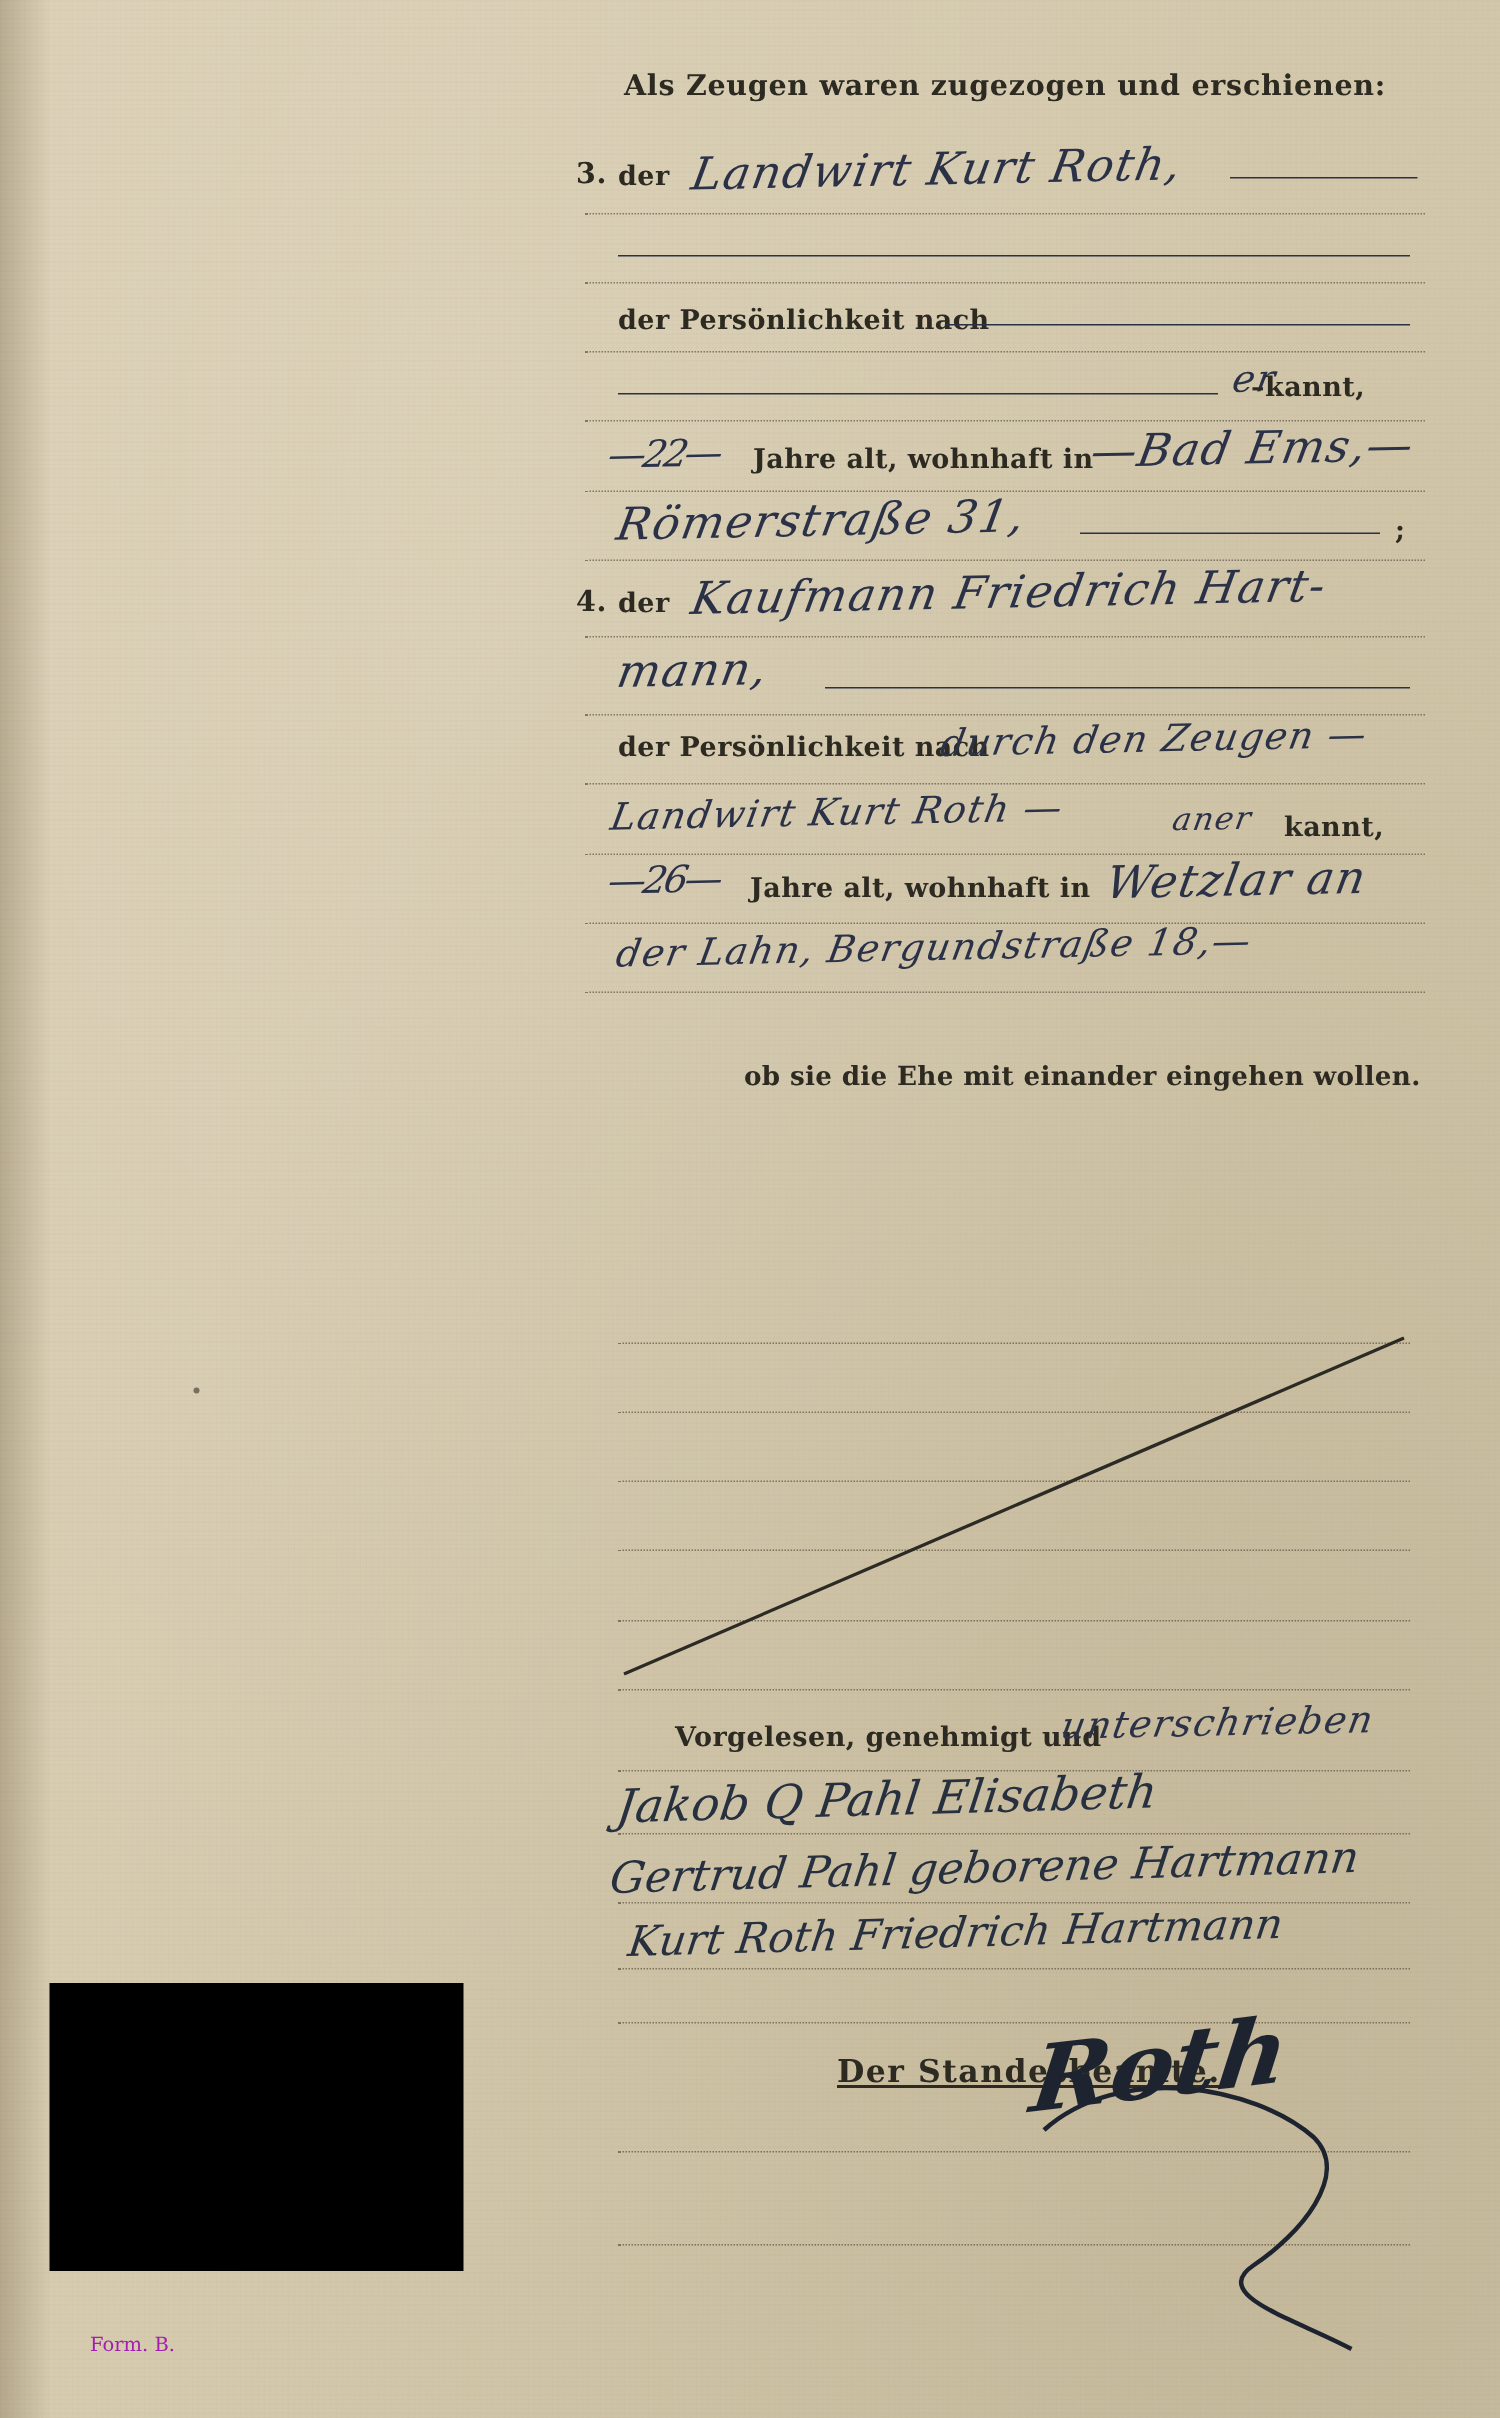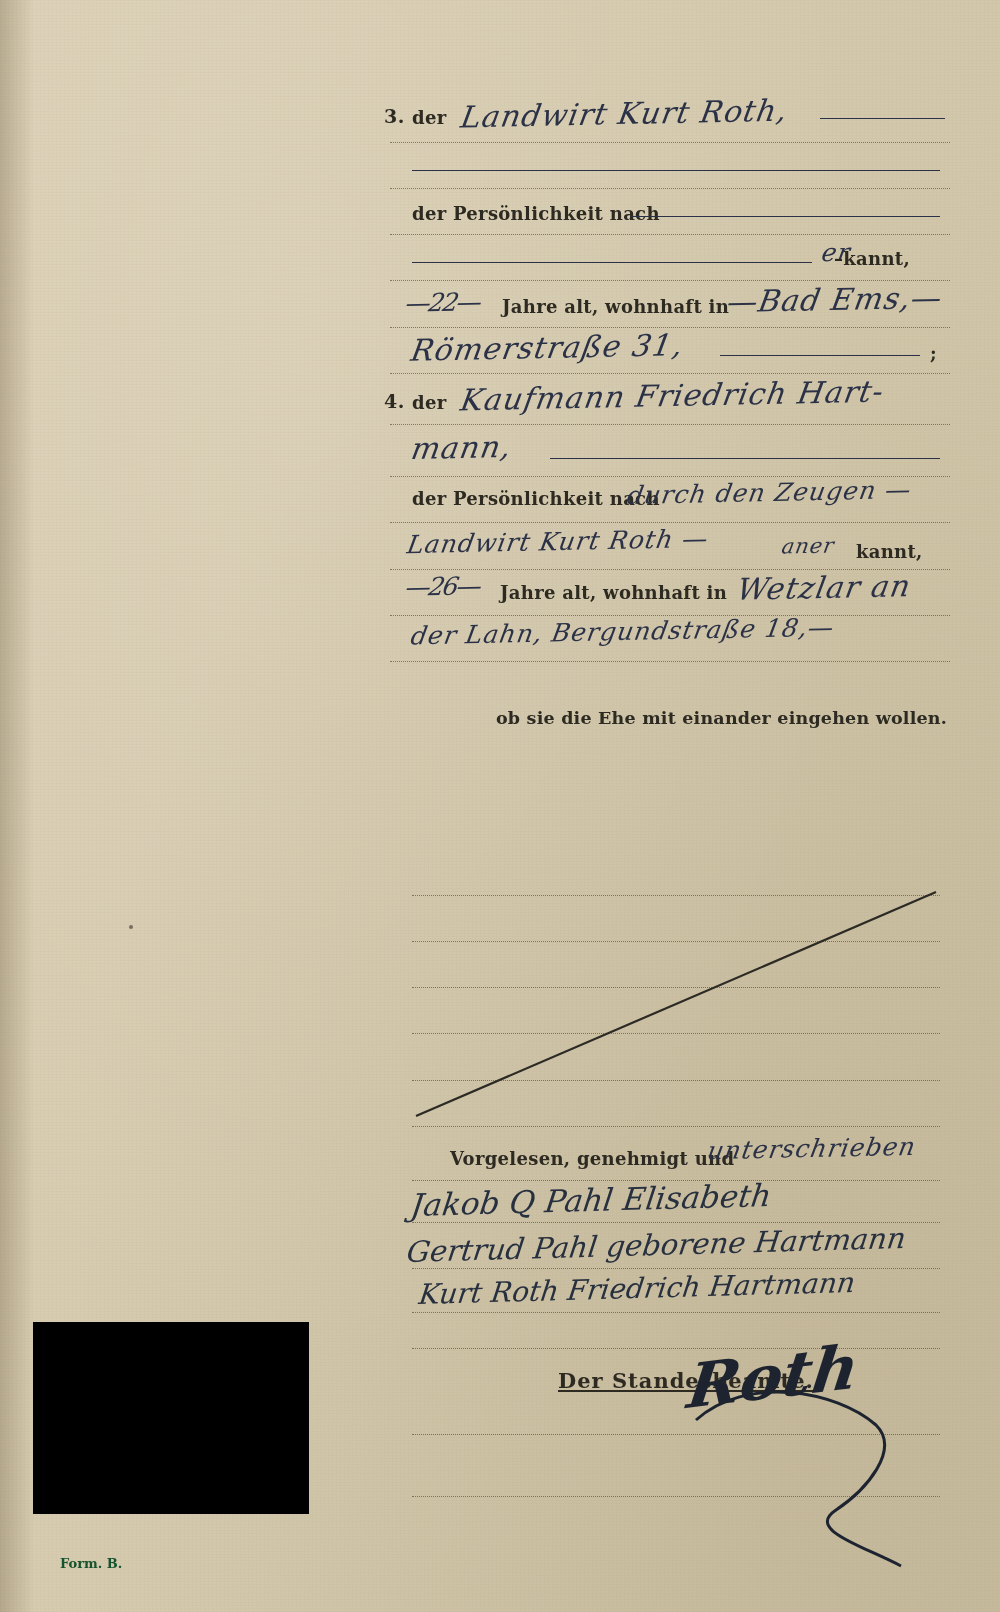--- a/index.html
+++ b/index.html
@@ -109,22 +109,22 @@
   .blackbox{
     position:absolute;
     left:33px;top:1322px;width:276px;height:192px;
     background:#000;
   }
   .formb{
     position:absolute;
     left:60px;top:1556px;
     font-family:"DejaVu Serif", serif;
     font-size:13px;
-    color:#14532d;
-    font-weight:700;
+    color:#a21caf;
+    font-weight:400;
   }
   .speck{
     position:absolute;left:129px;top:925px;width:4px;height:4px;
     background:rgba(40,35,25,.55);border-radius:50%;
   }
   .sig{
     position:absolute;
     font-family:"DejaVu Serif", serif;
     font-style:italic;
     color:#27303f;
@@ -173,20 +173,21 @@
   <div class="rule" style="top:1080px;left:22px;right:10px;"></div>
   <div class="rule" style="top:1126px;left:22px;right:10px;"></div>
   <div class="rule" style="top:1180px;left:22px;right:10px;"></div>
   <div class="rule" style="top:1222px;left:22px;right:10px;"></div>
   <div class="rule" style="top:1268px;left:22px;right:10px;"></div>
   <div class="rule" style="top:1312px;left:22px;right:10px;"></div>
   <div class="rule" style="top:1348px;left:22px;right:10px;"></div>
   <div class="rule" style="top:1434px;left:22px;right:10px;"></div>
   <div class="rule" style="top:1496px;left:22px;right:10px;"></div>
 
+  <div class="heading fraktur">Als Zeugen waren zugezogen und erschienen:</div>
 
   <div class="item-num fraktur" style="left:-6px;top:105px;">3.</div>
   <div class="printed fraktur" style="left:22px;top:107px;">der</div>
   <div style="position:absolute;left:72px;top:96px;">
     <span class="hand">Landwirt Kurt Roth,</span>
   </div>
   <div style="position:absolute;left:430px;top:118px;width:125px;border-bottom:1.6px solid #2b3247;"></div>
   <div style="position:absolute;left:22px;top:170px;width:528px;border-bottom:1.6px solid #2b3247;"></div>
 
   <div class="printed fraktur" style="left:22px;top:203px;">der Persönlichkeit nach</div>

